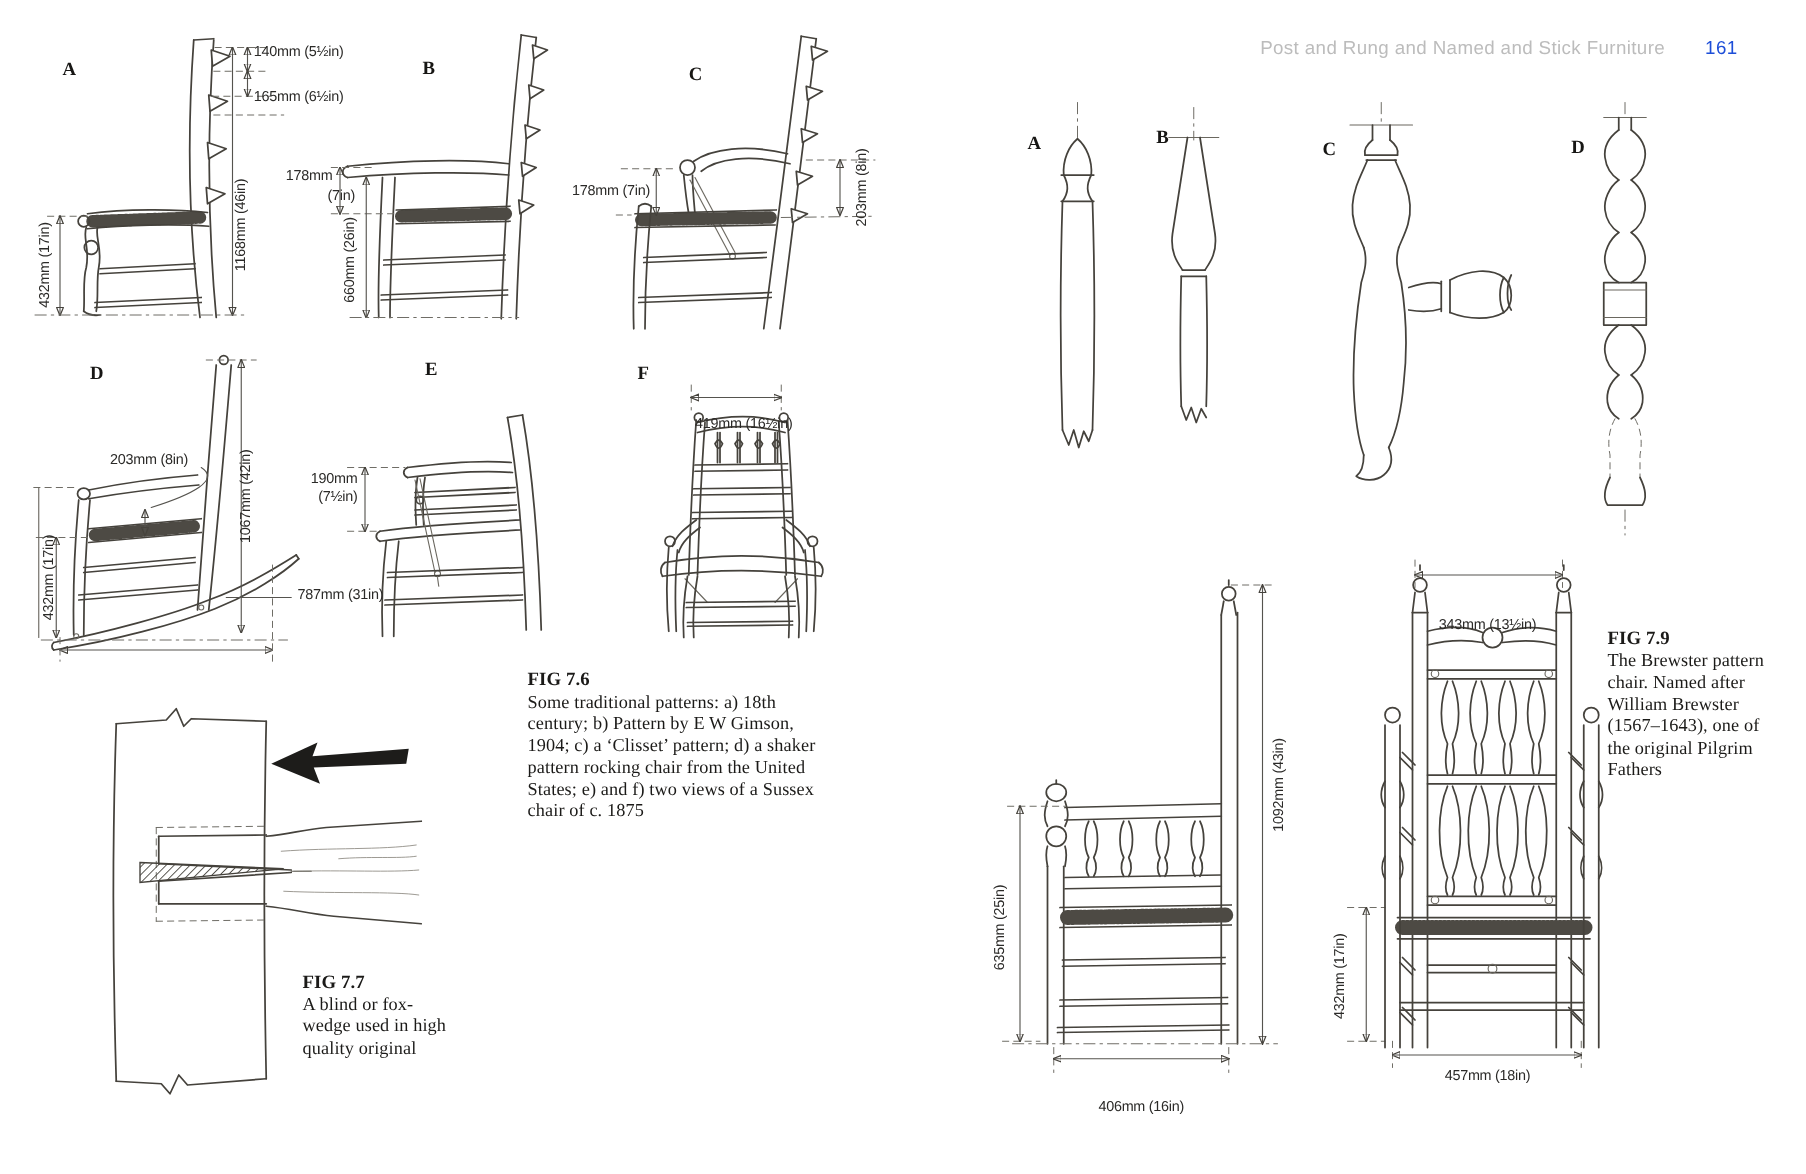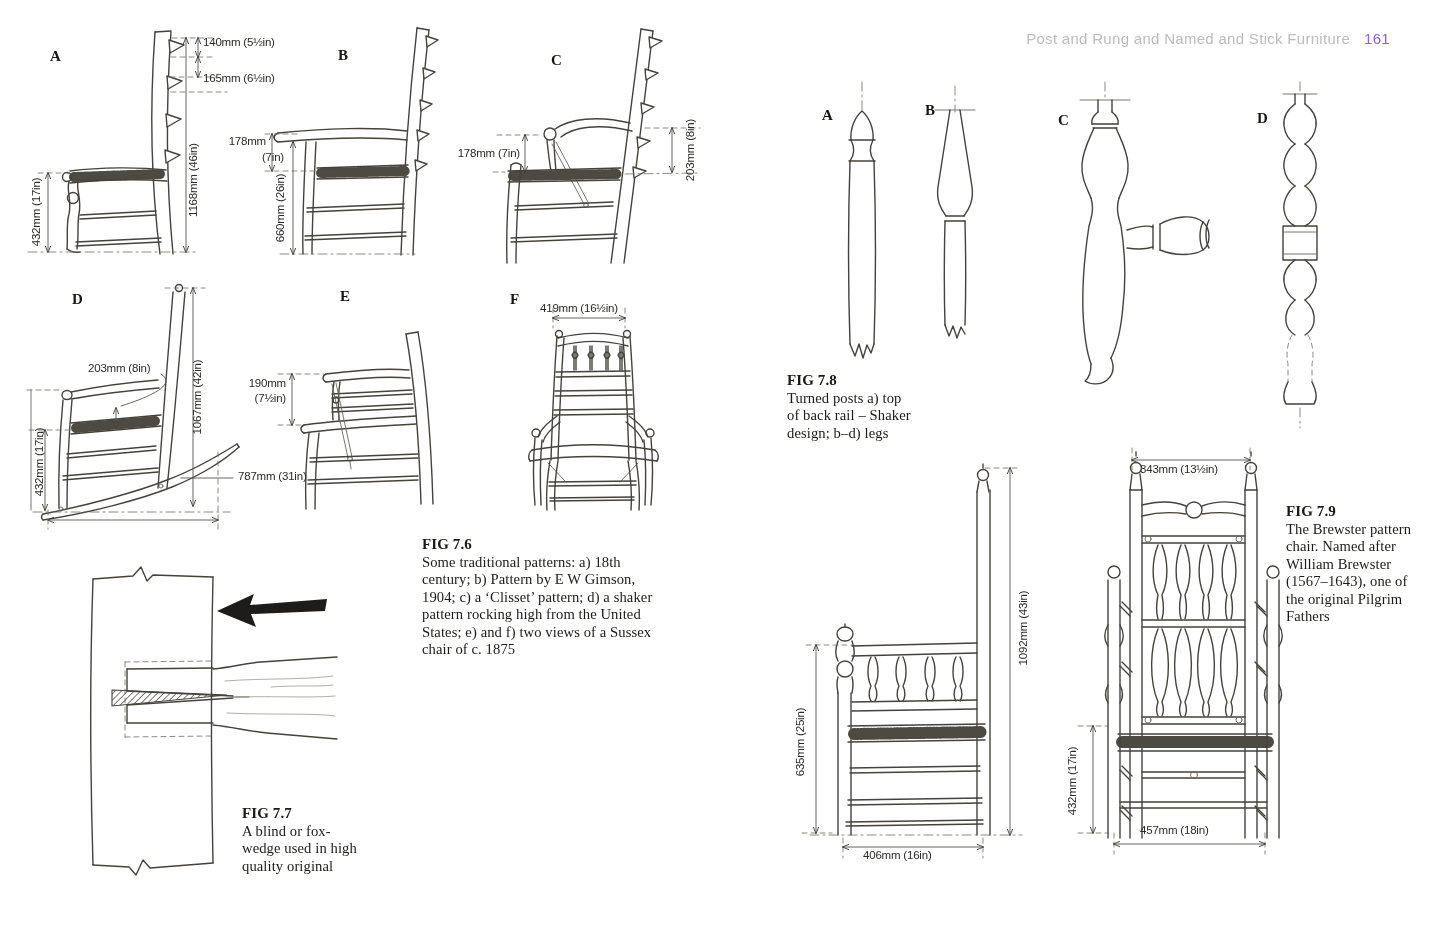--- a/index.html
+++ b/index.html
@@ -14,29 +14,29 @@
   .dash{stroke:#6f6d66;stroke-width:.8;stroke-dasharray:5,4;}
   .dashdot{stroke:#6f6d66;stroke-width:.8;stroke-dasharray:9,4,2,4;}
   .weave{stroke:#4d4a44;stroke-width:10;stroke-dasharray:1.2,2.1;}
   .weave2{stroke:#4d4a44;stroke-width:12;stroke-dasharray:1.2,2.1;}
   .wedge{fill:#fff;}
   .soliddark{fill:#1d1c1a;stroke:none;}
   .hatchfill{fill:url(#hat);stroke:#45423c;stroke-width:1.1;}
   .dim{position:absolute;font-family:"Liberation Sans",sans-serif;font-size:11.5px;
        color:#2b2a28;white-space:nowrap;letter-spacing:-.2px;}
   .dim.rot{transform:translate(-50%,-50%) rotate(-90deg);}
-  .dim.ctr{text-align:left;}
+  .dim.ctr{text-align:center;margin-top:31px;}
   .dim.rgt{text-align:right;}
   .letter{position:absolute;font-family:"Liberation Serif",serif;font-weight:bold;
        font-size:15px;color:#17161 4;color:#171614;}
   .cap{position:absolute;font-size:14.6px;line-height:17.5px;color:#1b1a18;letter-spacing:.1px;}
   .capt{font-weight:bold;font-size:15px;}
   .pagehead{position:absolute;top:30px;right:55px;font-family:"Liberation Sans",sans-serif;
        font-size:15px;color:#bcbcbc;letter-spacing:.3px;}
-  .pagehead .num{margin-left:14px;color:#8b5cf6;text-align:right;}
+  .pagehead .num{margin-left:32px;color:#1d4ed8;text-align:right;}
 </style>
 </head>
 <body>
 
 <div class="page">
 
   <svg width="2" height="2" style="left:0;top:0">
     <defs>
       <marker id="ar" viewBox="0 0 10 10" refX="9" refY="5" markerWidth="7.5" markerHeight="7.5" orient="auto-start-reverse">
         <path d="M0,1 L10,5 L0,9 z" fill="#55534e" stroke="none"></path>
@@ -595,38 +595,32 @@
   <div class="dim ctr" style="left:863px;top:849px;width:100px">406mm (16in)</div>
   <div class="dim ctr" style="left:1140px;top:463px;width:100px">343mm (13½in)</div>
   <div class="dim rot" style="left:1072px;top:781px">432mm (17in)</div>
   <div class="dim ctr" style="left:1140px;top:824px;width:100px">457mm (18in)</div>
 
   <div class="cap" style="left:422px;top:536px;width:285px">
     <div class="capt">FIG 7.6</div>
     <div>Some traditional patterns: a) 18th</div>
     <div>century; b) Pattern by E W Gimson,</div>
     <div>1904; c) a ‘Clisset’ pattern; d) a shaker</div>
-    <div>pattern rocking high from the United</div>
+    <div>pattern rocking chair from the United</div>
     <div>States; e) and f) two views of a Sussex</div>
     <div>chair of c. 1875</div>
   </div>
 
-  <div class="cap" style="left:242px;top:805px;width:200px">
+  <div class="cap" style="left:242px;top:778px;width:200px">
     <div class="capt">FIG 7.7</div>
     <div>A blind or fox-</div>
     <div>wedge used in high</div>
     <div>quality original</div>
   </div>
 
-  <div class="cap" style="left:787px;top:372px;width:200px">
-    <div class="capt">FIG 7.8</div>
-    <div>Turned posts a) top</div>
-    <div>of back rail – Shaker</div>
-    <div>design; b–d) legs</div>
-  </div>
 
   <div class="cap" style="left:1286px;top:503px;width:170px">
     <div class="capt">FIG 7.9</div>
     <div>The Brewster pattern</div>
     <div>chair. Named after</div>
     <div>William Brewster</div>
     <div>(1567–1643), one of</div>
     <div>the original Pilgrim</div>
     <div>Fathers</div>
   </div>

